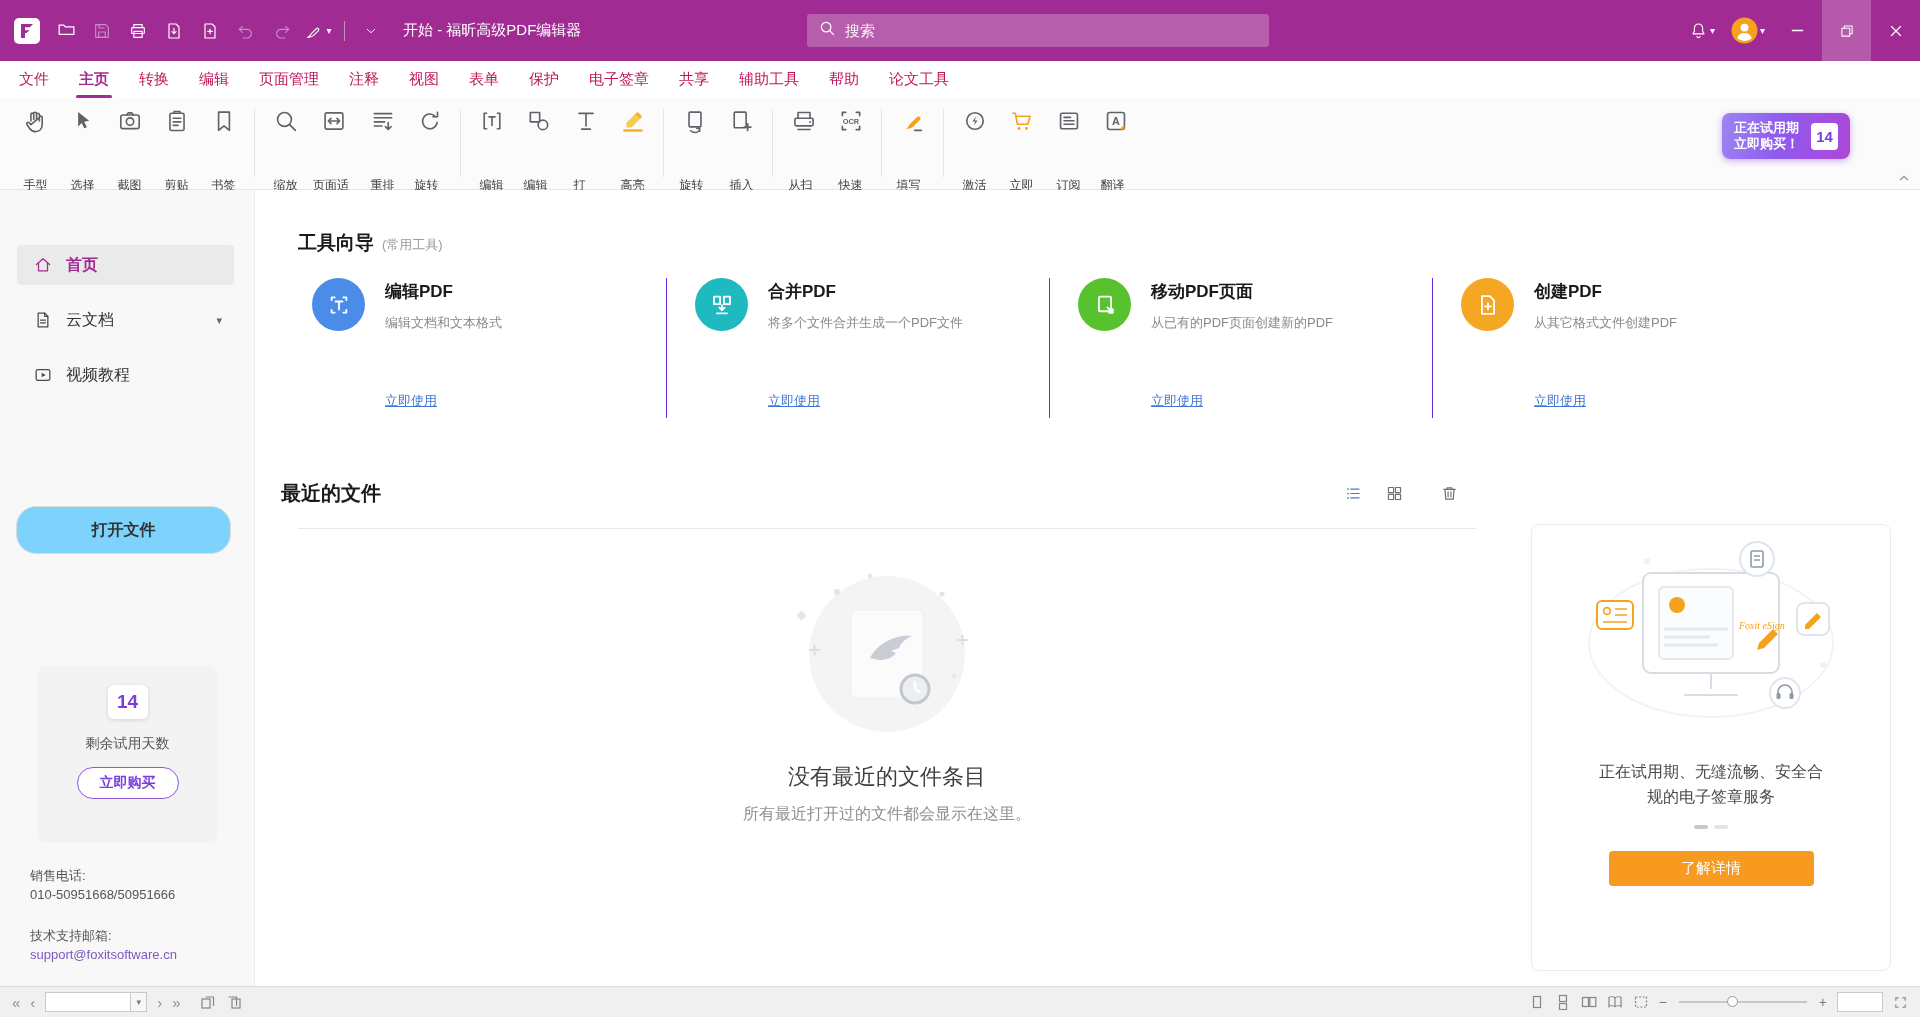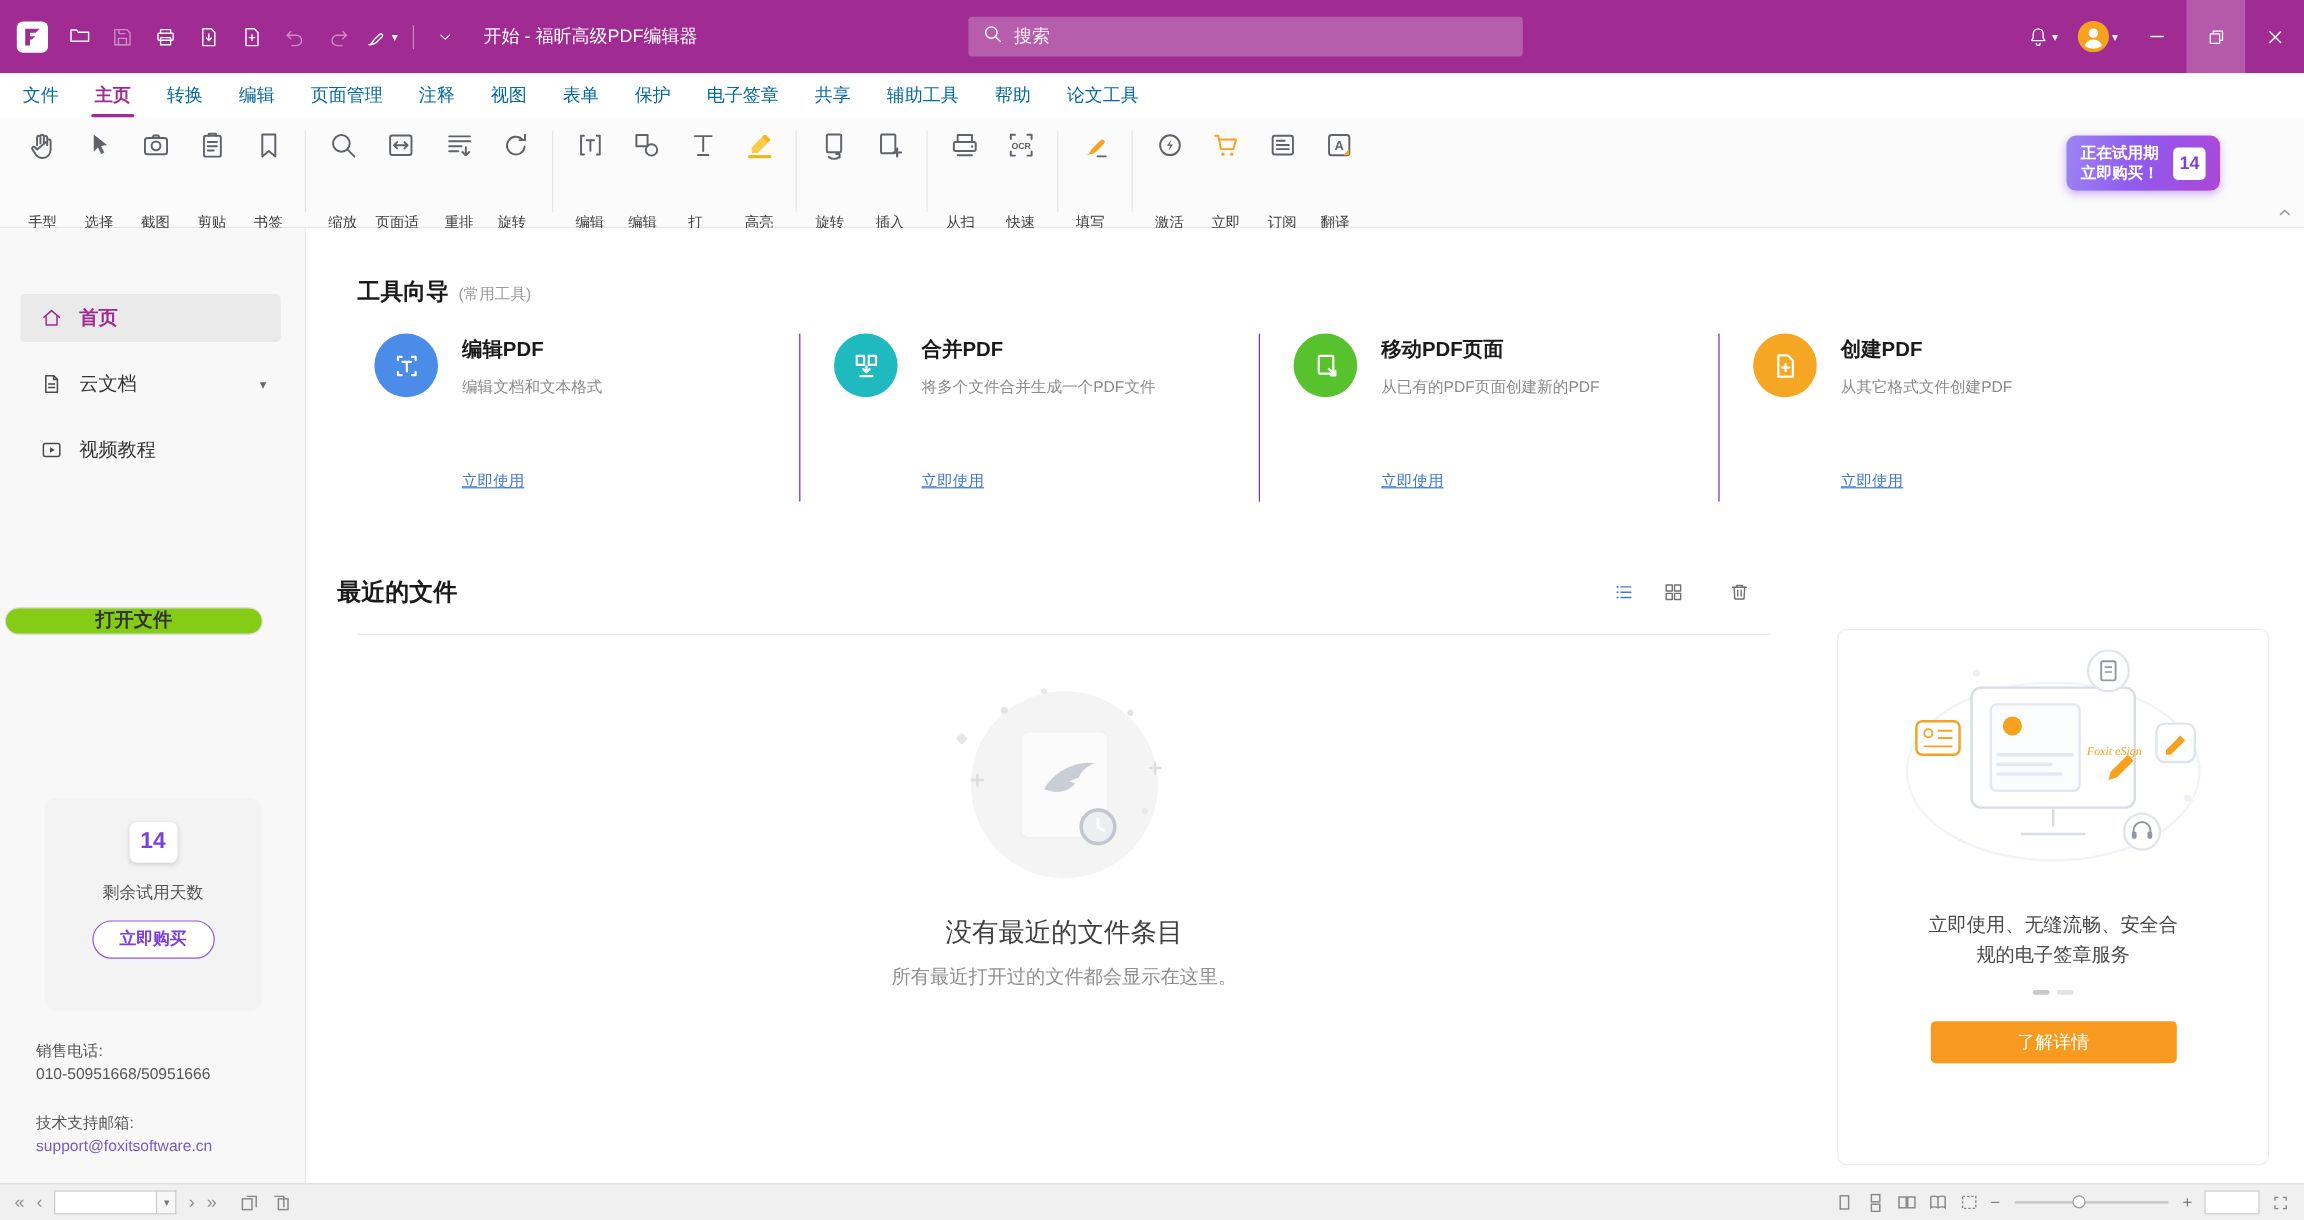--- a/index.html
+++ b/index.html
@@ -19,21 +19,21 @@
   .searchbox { position:absolute; left:807px; top:14px; width:462px; height:33px; background:rgba(255,255,255,.24); border-radius:3px; display:flex; align-items:center; padding:0 12px; gap:9px; }
   .searchbox input { background:transparent; border:none; outline:none; color:#fff; font-size:15px; width:100%; font-family:inherit; }
   .searchbox input::placeholder { color:rgba(255,255,255,.92); }
   .tright { position:absolute; right:0; top:0; height:61px; display:flex; align-items:center; }
   .trbtn { display:flex; align-items:center; padding:0 8px; height:40px; }
   .winbtn { width:49px; height:61px; display:flex; align-items:center; justify-content:center; }
   .winbtn.restore { background:rgba(255,255,255,.22); }
 
   
   .menubar { position:absolute; top:61px; left:0; right:0; height:37px; background:#fff; display:flex; align-items:stretch; padding-left:4px; }
-  .mitem { display:flex; align-items:center; padding:0 15px; font-size:15px; color:#0369a1; position:relative; }
+  .mitem { display:flex; align-items:center; padding:0 15px; font-size:15px; color:#be185d; position:relative; }
   .mitem.active { color:#A02C93; font-weight:700; }
   .mitem.active::after { content:""; position:absolute; left:12px; right:12px; bottom:0; height:3px; background:#A02C93; border-radius:2px; }
 
   
   .ribbon { position:absolute; top:98px; left:0; right:0; height:92px; background:#FBFBFB; border-bottom:1px solid #E5E5E5; display:flex; align-items:flex-start; padding:7px 14px 0 12px; }
   .rbtn { display:flex; flex-direction:column; align-items:center; min-width:47px; padding:2px 4px; border-radius:4px;gap:40px; }
   .ric { height:28px; display:flex; align-items:center; justify-content:center; }
   .ric svg { stroke:#5F6368; fill:none; stroke-width:1.5; stroke-linecap:round; stroke-linejoin:round; }
   .rlbl { margin-top:3px; font-size:12px; line-height:15px; color:#3D3D3D; text-align:left; white-space:pre-line; }
   .rsep { width:1px; align-self:stretch; margin:4px 7px 12px; background:#E4E4E4; }
@@ -43,21 +43,21 @@
   .collapse-ribbon { position:absolute; right:10px; bottom:3px; }
 
   
   .sidebar { position:absolute; top:190px; left:0; width:255px; bottom:31px; background:#F8F8F8; border-right:1px solid #ECECEC; padding-top:55px; }
   .nav-item { height:40px; margin:0 20px 15px 17px; padding-left:16px; display:flex; align-items:center; gap:13px; font-size:16px; color:#333; border-radius:4px; }
   .nav-item svg { stroke:#4A4A4A; fill:none; stroke-width:1.5; stroke-linecap:round; stroke-linejoin:round; flex:0 0 auto; }
   .nav-item.selected { background:#EAEAEA; color:#A02C93; font-weight:700; }
   .nav-item.selected svg { stroke:#A02C93; }
   .nav-item.sub { padding-left:55px; font-size:15px; }
   .nav-caret { margin-left:auto; margin-right:12px; color:#666; font-size:11px; }
-  .openfile-btn { position:absolute; top:316px; left:4px; width:215px; height:23px; background:#84cc16; border:1px solid #DCDCDC; border-radius:20px; font-size:16px; font-weight:700; color:#333; display:flex; align-items:center; justify-content:center; font-family:inherit; }
+  .openfile-btn { position:absolute; top:316px; left:16px; width:215px; height:48px; background:#7dd3fc; border:1px solid #DCDCDC; border-radius:20px; font-size:16px; font-weight:700; color:#333; display:flex; align-items:center; justify-content:center; font-family:inherit; }
   .trial-card { position:absolute; top:475px; left:37px; width:181px; height:178px; background:#F3F3F4; border-radius:10px; display:flex; flex-direction:column; align-items:center; }
   .tc-days { margin-top:20px; min-width:40px; height:34px; padding:0 8px; background:#fff; border-radius:6px; box-shadow:0 1px 4px rgba(0,0,0,.14); color:#7B3FE0; font-size:19px; font-weight:700; display:flex; align-items:center; justify-content:center; }
   .tc-cap { margin-top:16px; font-size:14px; color:#555; }
   .tc-buy { margin-top:14px; padding:6px 22px; background:#fff; border:1px solid #9059D8; border-radius:16px; color:#7B3FE0; font-size:14px; font-weight:700; font-family:inherit; }
   .contact { position:absolute; top:676px; left:30px; font-size:13px; color:#555; line-height:19px; }
   .contact .row2 { margin-top:22px; }
   .contact .email { color:#7A5BBF; }
 
   
   .main { position:absolute; top:190px; left:255px; right:0; bottom:31px; background:#fff; }
@@ -642,21 +642,21 @@
       <path d="M217 170v-3a7 7 0 0 1 14 0v3" fill="none" stroke="#8F98A8" stroke-width="1.6"></path>
       <rect x="215.5" y="168" width="4" height="6" rx="1.5" fill="#8F98A8"></rect>
       <rect x="228.5" y="168" width="4" height="6" rx="1.5" fill="#8F98A8"></rect>
       <rect x="36" y="76" width="36" height="28" rx="5" fill="#fff" stroke="#F6A21F" stroke-width="2"></rect>
       <circle cx="46" cy="86" r="3.4" fill="none" stroke="#F6A21F" stroke-width="1.6"></circle>
       <path d="M54 84h12M54 90h12M42 97h24" stroke="#F6A21F" stroke-width="1.6"></path>
       <circle cx="86" cy="36" r="3" fill="#EDF0F4"></circle>
       <circle cx="262" cy="140" r="3" fill="#EDF0F4"></circle>
     </svg>
     <div class="promo-text">
-      <div>立即使用、无缝流畅、安全合</div>
+      <div>正在试用期、无缝流畅、安全合</div>
       <div>规的电子签章服务</div>
     </div>
     <div class="promo-dots">
       <span class="pdot"></span>
       <span class="pdot off"></span>
     </div>
     <button class="promo-btn">了解详情</button>
   </div>
 </div>
 

